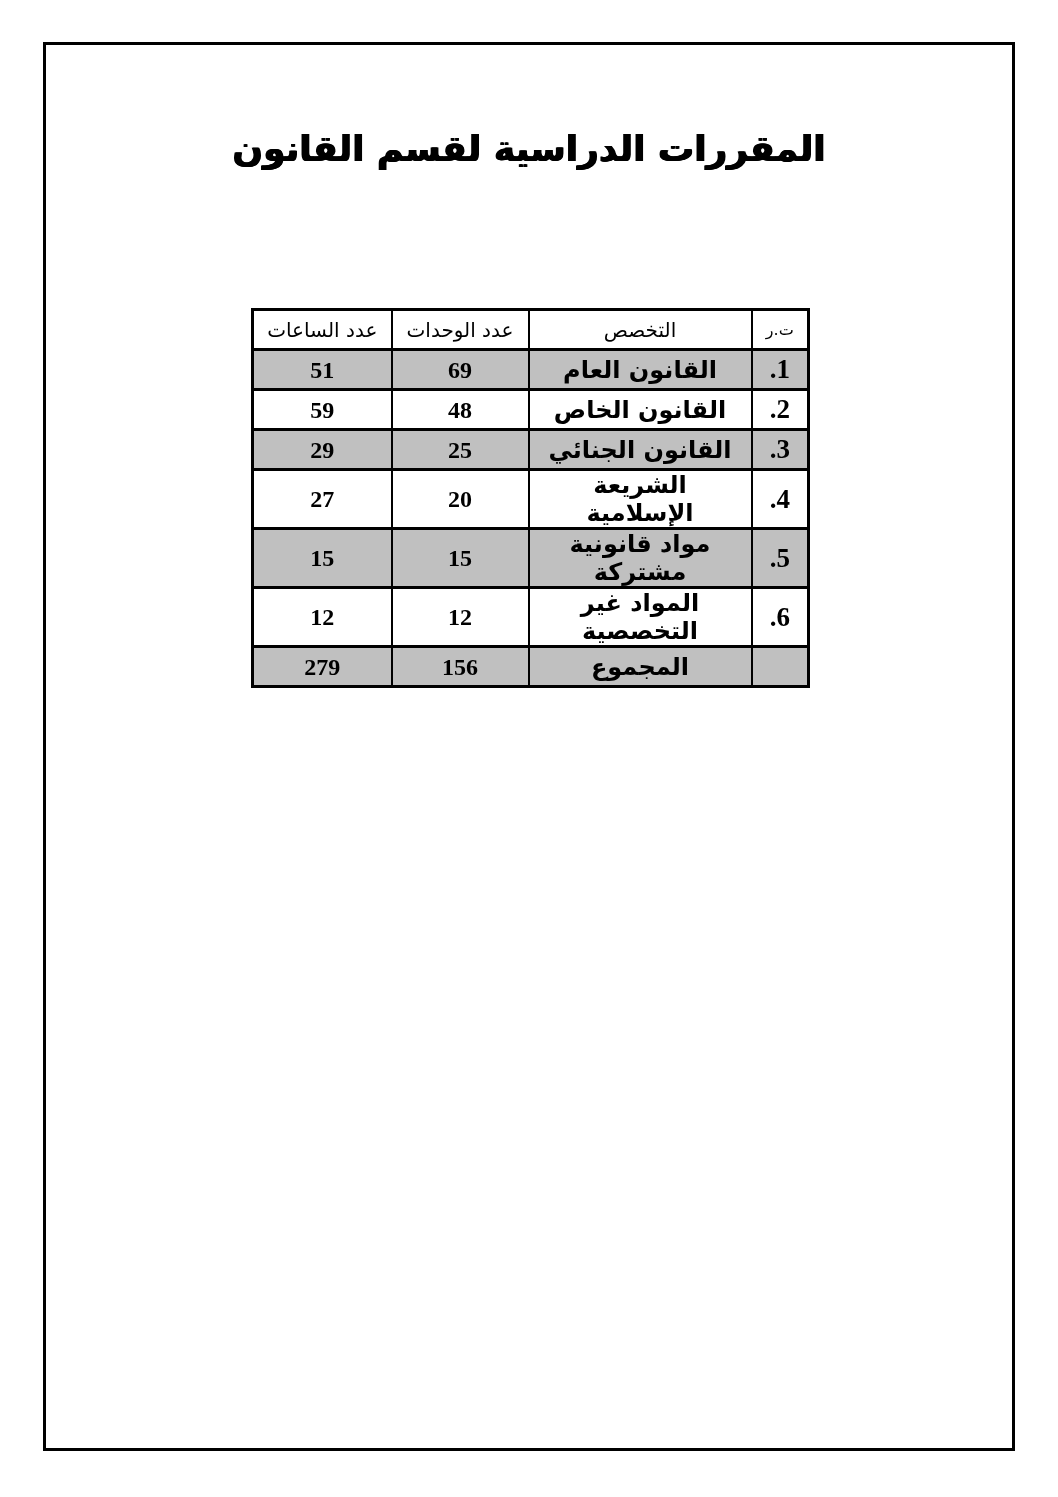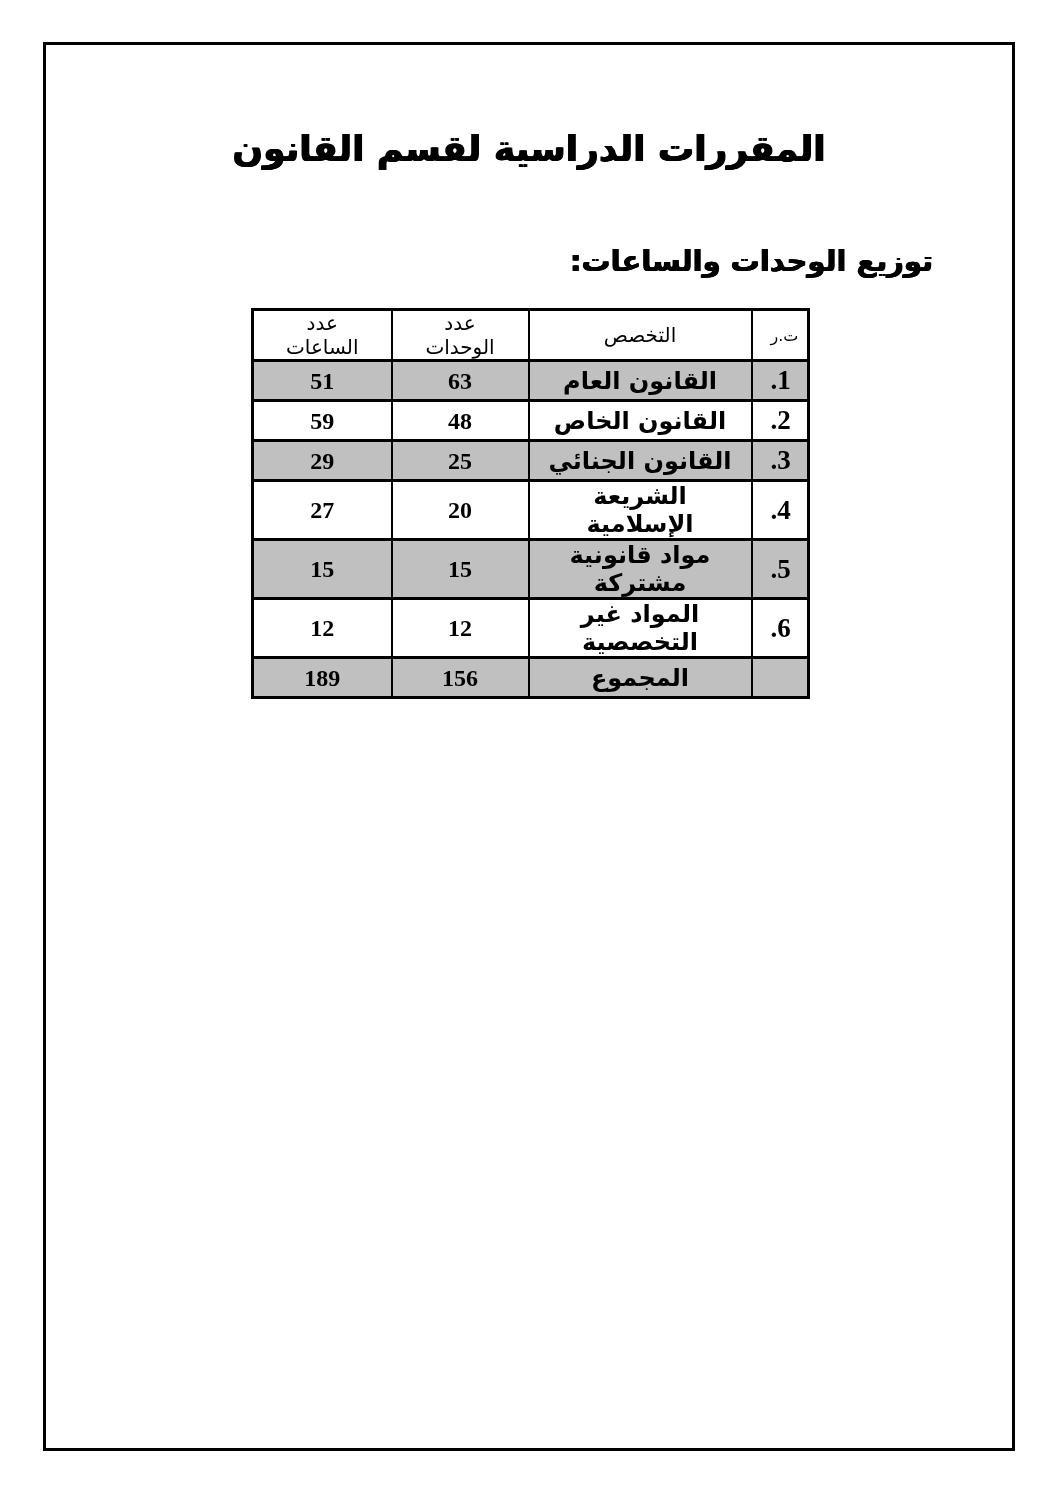--- a/index.html
+++ b/index.html
@@ -66,21 +66,21 @@
   table.units-table col.c-hours  { width: 139px; }
   table.units-table th,
   table.units-table td {
     border-left: 2px solid var(--ink);
     border-right: 2px solid var(--ink);
     border-top: 3px solid var(--ink);
     border-bottom: 3px solid var(--ink);
     height: 40px;
     text-align: center;
     vertical-align: middle;
-    padding: 0 18px;
+    padding: 0 12px;
     background: var(--paper);
   }
   table.units-table tr.shaded th,
   table.units-table tr.shaded td { background: var(--shaded); }
   .ar-head {
     font-family: "DejaVu Sans", sans-serif;
     font-weight: normal;
     font-size: 20px;
   }
   .ar-text {
@@ -112,42 +112,41 @@
 </style>
 </head>
 <body>
 
 <div class="page">
 
   <div class="page-frame"></div>
 
   <h1 class="doc-title">المقررات الدراسية لقسم القانون</h1>
 
-  <h2 class="section-heading">توزيع الوحدات والساعات:</h2>
 
   <table class="units-table">
     <colgroup>
       <col class="c-serial">
       <col class="c-spec">
       <col class="c-units">
       <col class="c-hours">
     </colgroup>
     <thead>
       <tr>
         <th class="ar-head serial-head">ر.ت</th>
         <th class="ar-head">التخصص</th>
         <th class="ar-head">عدد الوحدات</th>
         <th class="ar-head">عدد الساعات</th>
       </tr>
     </thead>
     <tbody>
   <tr class="shaded">
     <td class="serial">.1</td>
     <td class="ar-text">القانون العام</td>
-    <td class="num">63</td>
+    <td class="num">69</td>
     <td class="num">51</td>
   </tr>
 
   <tr>
     <td class="serial">.2</td>
     <td class="ar-text">القانون الخاص</td>
     <td class="num">48</td>
     <td class="num">59</td>
   </tr>
 
@@ -176,18 +175,18 @@
     <td class="serial">.6</td>
     <td class="ar-text">المواد غير التخصصية</td>
     <td class="num">12</td>
     <td class="num">12</td>
   </tr>
 
   <tr class="shaded">
     <td class="serial"></td>
     <td class="ar-text">المجموع</td>
     <td class="num">156</td>
-    <td class="num">189</td>
+    <td class="num">279</td>
   </tr>
 </tbody>
   </table>
 
 </div>
 
 </body></html>

